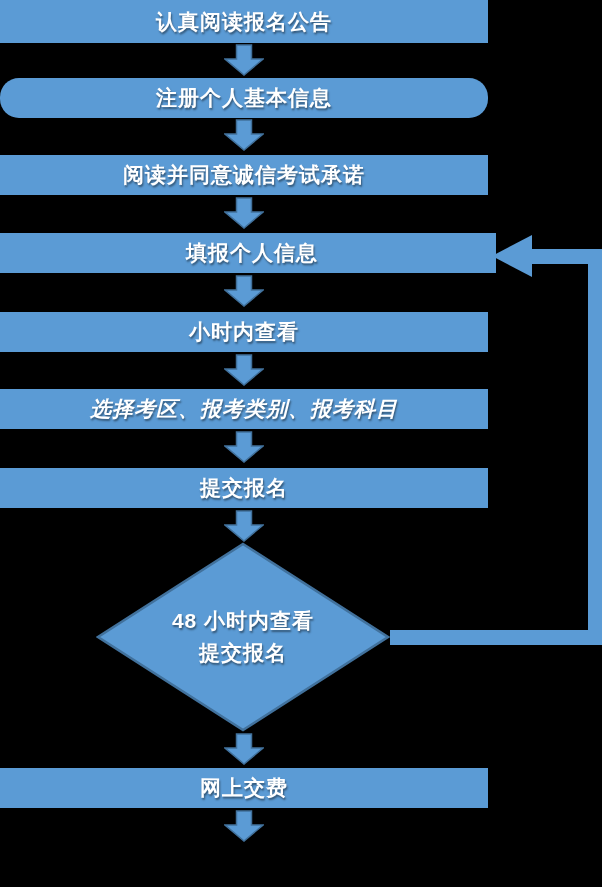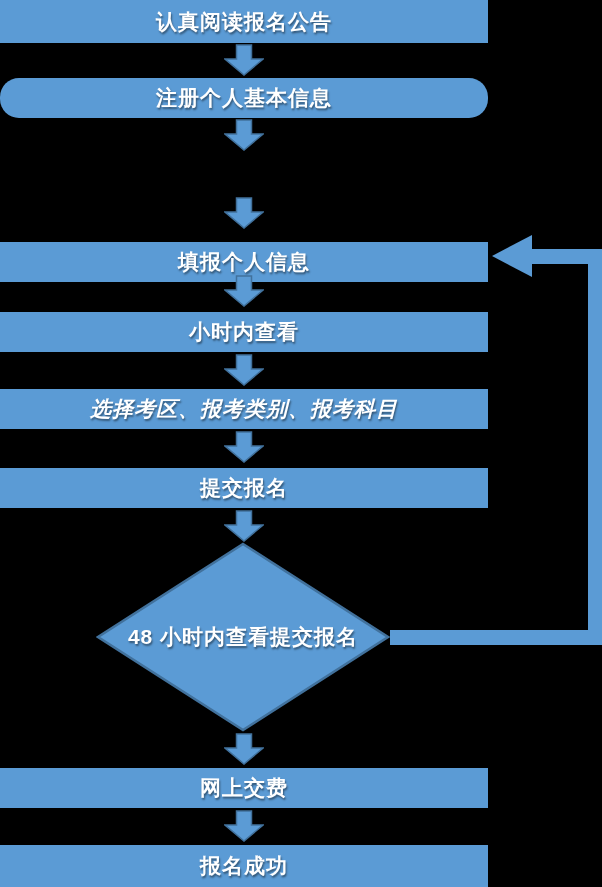--- a/index.html
+++ b/index.html
@@ -26,21 +26,21 @@
     justify-content: center;
     font-size: 21px;
     font-weight: bold;
     letter-spacing: 1px;
     text-shadow: 1px 1.5px 2px rgba(0,0,0,0.45);
     white-space: nowrap;
   }
   .b1 { top: 0;   height: 43px; }
   .b2 { top: 78px;  height: 40px; border-radius: 19px; }
   .b3 { top: 155px; height: 40px; }
-  .b4 { top: 242px; height: 40px; }
+  .b4 { top: 233px; height: 40px; padding-left: 8px; }
   .b5 { top: 312px; height: 40px; }
   .b6 { top: 389px; height: 40px; font-style: italic; }
   .b7 { top: 468px; height: 40px; }
   .b8 { top: 768px; height: 40px; }
   .b9 { top: 845px; height: 42px; }
 
   .down-arrow {
     position: absolute;
     left: 224px;
     width: 40px;
@@ -77,21 +77,21 @@
     stroke-width: 2.5;
     stroke-linejoin: miter;
   }
   #diamond-label {
     position: absolute;
     left: 96px;
     top: 542px;
     width: 294px;
     height: 190px;
     display: flex;
-    flex-direction: row;
+    flex-direction: column;
     align-items: center;
     justify-content: center;
     color: var(--text-color, #fff);
     font-size: 21px;
     font-weight: bold;
     letter-spacing: 1px;
     line-height: 32px;
     text-shadow: 1px 1.5px 2px rgba(0,0,0,0.45);
     white-space: nowrap;
   }
@@ -115,26 +115,26 @@
     border-right: 40px solid var(--shape-fill, #5B9BD5);
   }
 </style>
 </head>
 <body>
 
 <div id="stage" style="--bg: #000000; --shape-fill: #5B9BD5; --shape-border: #41719C; --text-color: #FFFFFF;">
 
   <div class="box b1">认真阅读报名公告</div>
   <div class="box b2">注册个人基本信息</div>
+  <div class="box b3">阅读并同意诚信考试承诺</div>
   <div class="box b4">填报个人信息</div>
   <div class="box b5">小时内查看</div>
   <div class="box b6">选择考区、报考类别、报考科目</div>
   <div class="box b7">提交报名</div>
   <div class="box b8">网上交费</div>
-  <div class="box b9">报名成功</div>
 
   <div class="down-arrow a1">
     <svg viewBox="0 0 40 34" preserveAspectRatio="none">
         <polygon class="arrow-shape" points="12.5,1 27.5,1 27.5,16 39,16 20,33 1,16 12.5,16"></polygon>
       </svg>
   </div>
   <div class="down-arrow a2">
     <svg viewBox="0 0 40 34" preserveAspectRatio="none">
         <polygon class="arrow-shape" points="12.5,1 27.5,1 27.5,16 39,16 20,33 1,16 12.5,16"></polygon>
       </svg>

